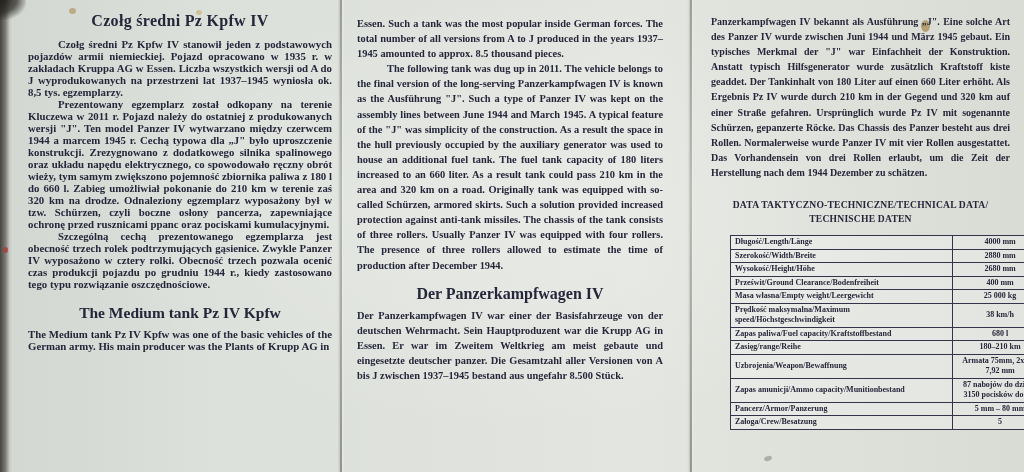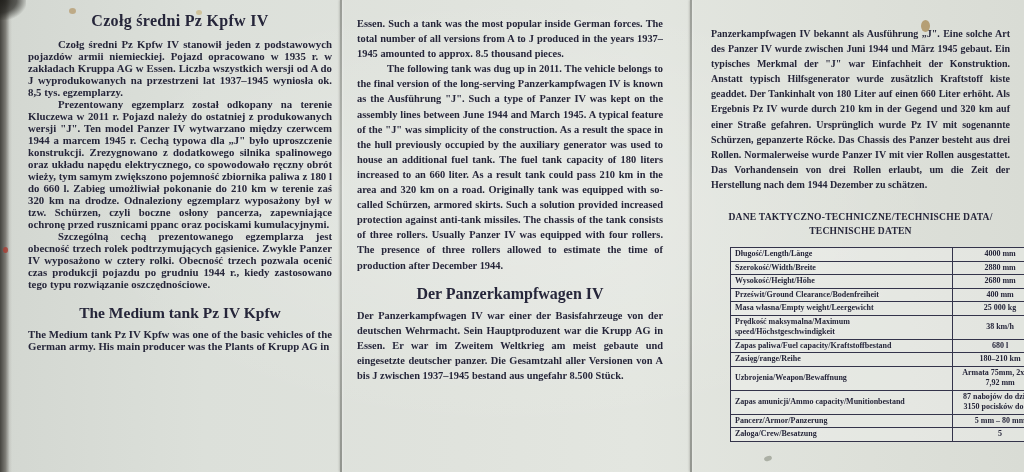--- a/index.html
+++ b/index.html
@@ -34,21 +34,21 @@
   .stain { position: absolute; border-radius: 50%; }
   .stain-a { left: 69px;  top: 8px;  width: 7px;  height: 6px;  background: rgba(160,110,40,0.45); }
   .stain-b { left: 196px; top: 10px; width: 6px;  height: 5px;  background: rgba(190,150,60,0.4); }
   .stain-c { left: 921px; top: 20px; width: 9px;  height: 12px; background: rgba(150,105,35,0.55); }
   .stain-d { left: 3px;   top: 247px; width: 5px; height: 6px;  background: rgba(170,60,50,0.8); }
   .stain-e { left: 764px; top: 456px; width: 8px; height: 5px;  background: rgba(120,125,110,0.5); transform: rotate(-20deg); }
 
   .col { position: absolute; top: 0; }
   .col-1 { left: 28px;  top: 8px;  width: 304px; }
   .col-2 { left: 357px; top: 16px; width: 306px; }
-  .col-3 { left: 711px; top: 26px; width: 299px; }
+  .col-3 { left: 711px; top: 14px; width: 299px; }
 
   .col p {
     margin: 0;
     font-weight: bold;
     text-align: justify;
     color: #26263a;
   }
   .col-1 p { font-size: 10.8px; line-height: 12px; }
   .col-2 p { font-size: 10.4px; line-height: 15.1px; }
   .col-3 p { font-size: 10.0px; line-height: 15.1px; }
@@ -116,21 +116,21 @@
   <div class="col col-2">
     <p>Essen. Such a tank was the most popular inside German forces. The total number of all versions from A to J produced in the years 1937–1945 amounted to approx. 8.5 thousand pieces.</p>
     <p class="indent">The following tank was dug up in 2011. The vehicle belongs to the final version of the long-serving Panzerkampfwagen IV is known as the Ausführung "J". Such a type of Panzer IV was kept on the assembly lines between June 1944 and March 1945. A typical feature of the "J" was simplicity of the construction. As a result the space in the hull previously occupied by the auxiliary generator was used to house an additional fuel tank. The fuel tank capacity of 180 liters increased to an 660 liter. As a result tank could pass 210 km in the area and 320 km on a road. Originally tank was equipped with so-called Schürzen, armored skirts. Such a solution provided increased protection against anti-tank missiles. The chassis of the tank consists of three rollers. Usually Panzer IV was equipped with four rollers. The presence of three rollers allowed to estimate the time of production after December 1944.</p>
     <h2 class="h-de">Der Panzerkampfwagen IV</h2>
     <p>Der Panzerkampfwagen IV war einer der Basisfahrzeuge von der deutschen Wehrmacht. Sein Hauptproduzent war die Krupp AG in Essen. Er war im Zweitem Weltkrieg am meist gebaute und eingesetzte deutscher panzer. Die Gesamtzahl aller Versionen von A bis J zwischen 1937–1945 bestand aus ungefahr 8.500 Stück.</p>
   </div>
 
   <div class="col col-3">
     <p>Panzerkampfwagen IV bekannt als Ausführung „J". Eine solche Art des Panzer IV wurde zwischen Juni 1944 und März 1945 gebaut. Ein typisches Merkmal der "J" war Einfachheit der Konstruktion. Anstatt typisch Hilfsgenerator wurde zusätzlich Kraftstoff kiste geaddet. Der Tankinhalt von 180 Liter auf einen 660 Liter erhöht. Als Ergebnis Pz IV wurde durch 210 km in der Gegend und 320 km auf einer Straße gefahren. Ursprünglich wurde Pz IV mit sogenannte Schürzen, gepanzerte Röcke. Das Chassis des Panzer besteht aus drei Rollen. Normalerweise wurde Panzer IV mit vier Rollen ausgestattet. Das Vorhandensein von drei Rollen erlaubt, um die Zeit der Herstellung nach dem 1944 Dezember zu schätzen.</p>
     <h3 class="h-tech">
-      <span>DANE TAKTYCZNO-TECHNICZNE/TECHNISCHE DATA/</span><br>
+      <span>DATA TAKTYCZNO-TECHNICZNE/TECHNICAL DATA/</span><br>
       <span>TECHNISCHE DATEN</span>
     </h3>
     <table class="tech">
       <tbody>
           <tr>
             <td class="t-label">Długość/Length/Länge</td>
             <td class="t-value">4000 mm</td>
           </tr>
           <tr>
             <td class="t-label">Szerokość/Width/Breite</td>

